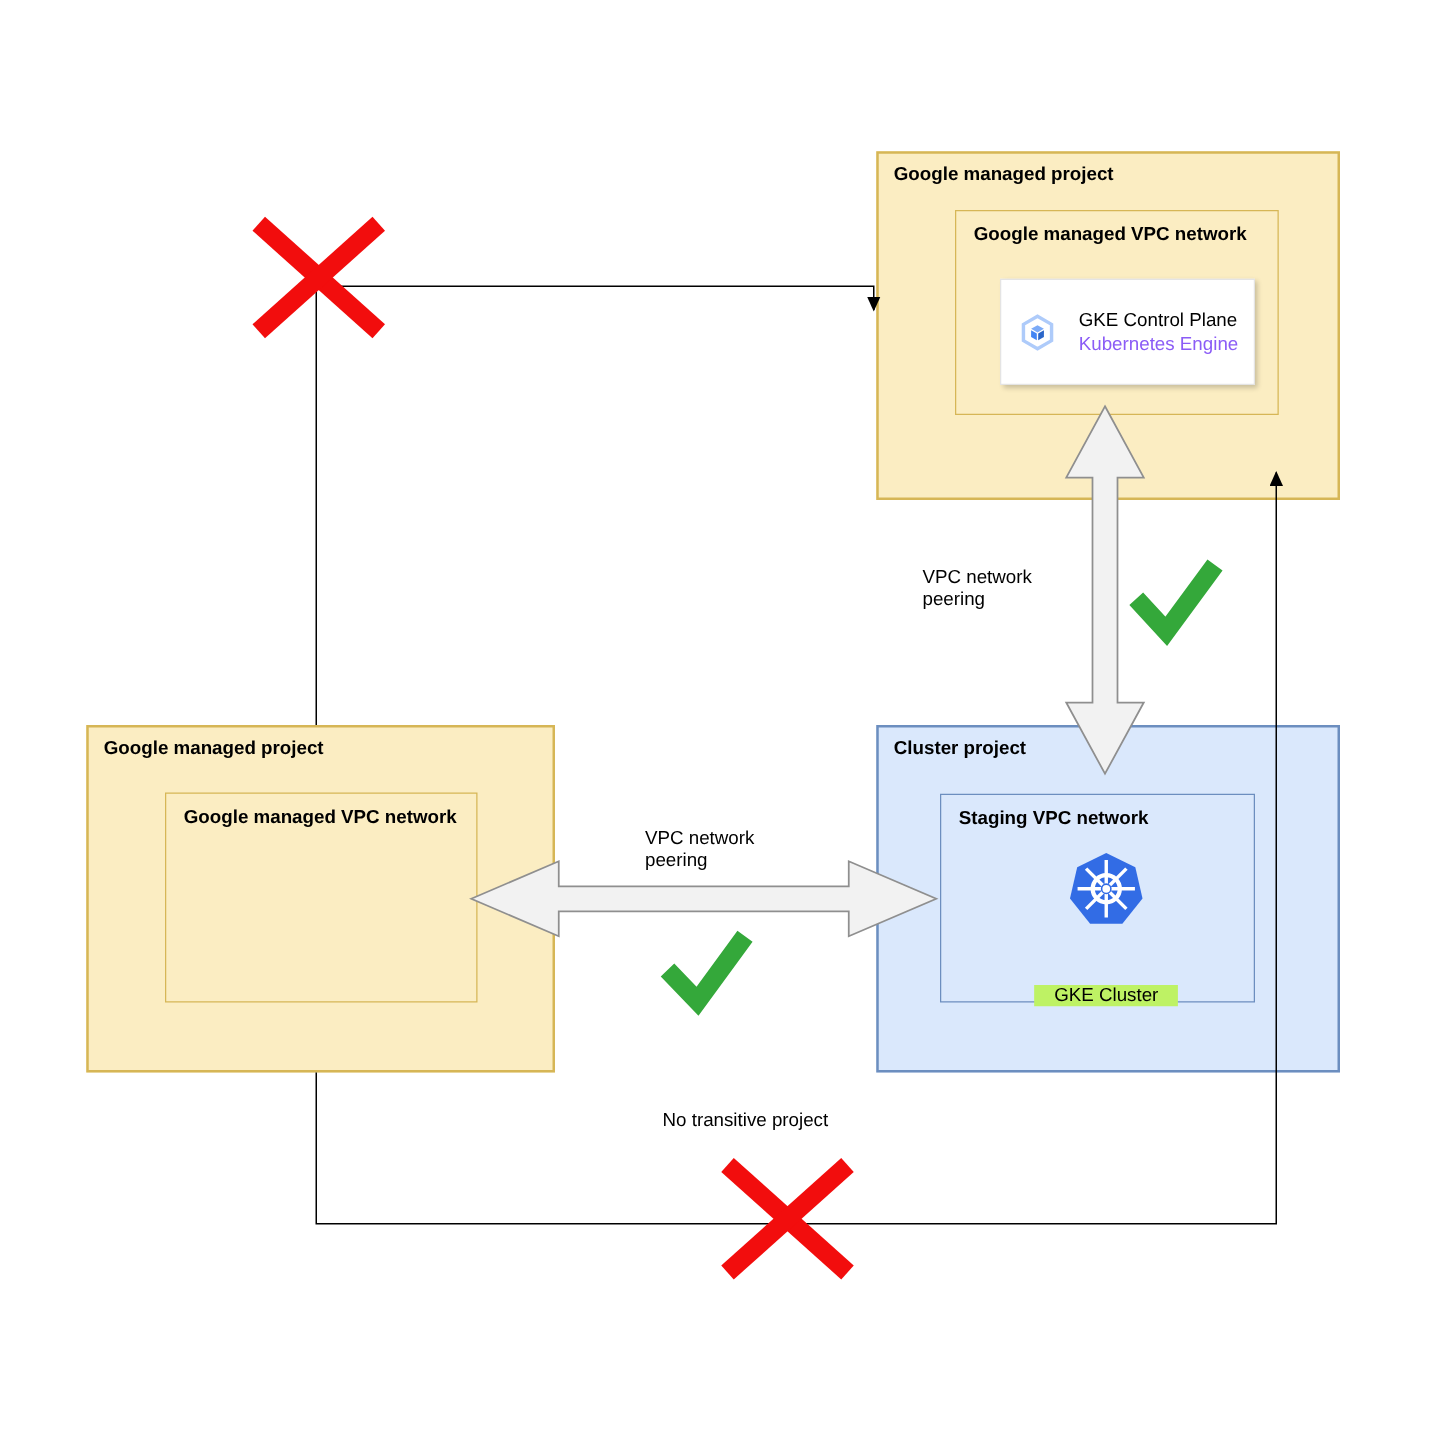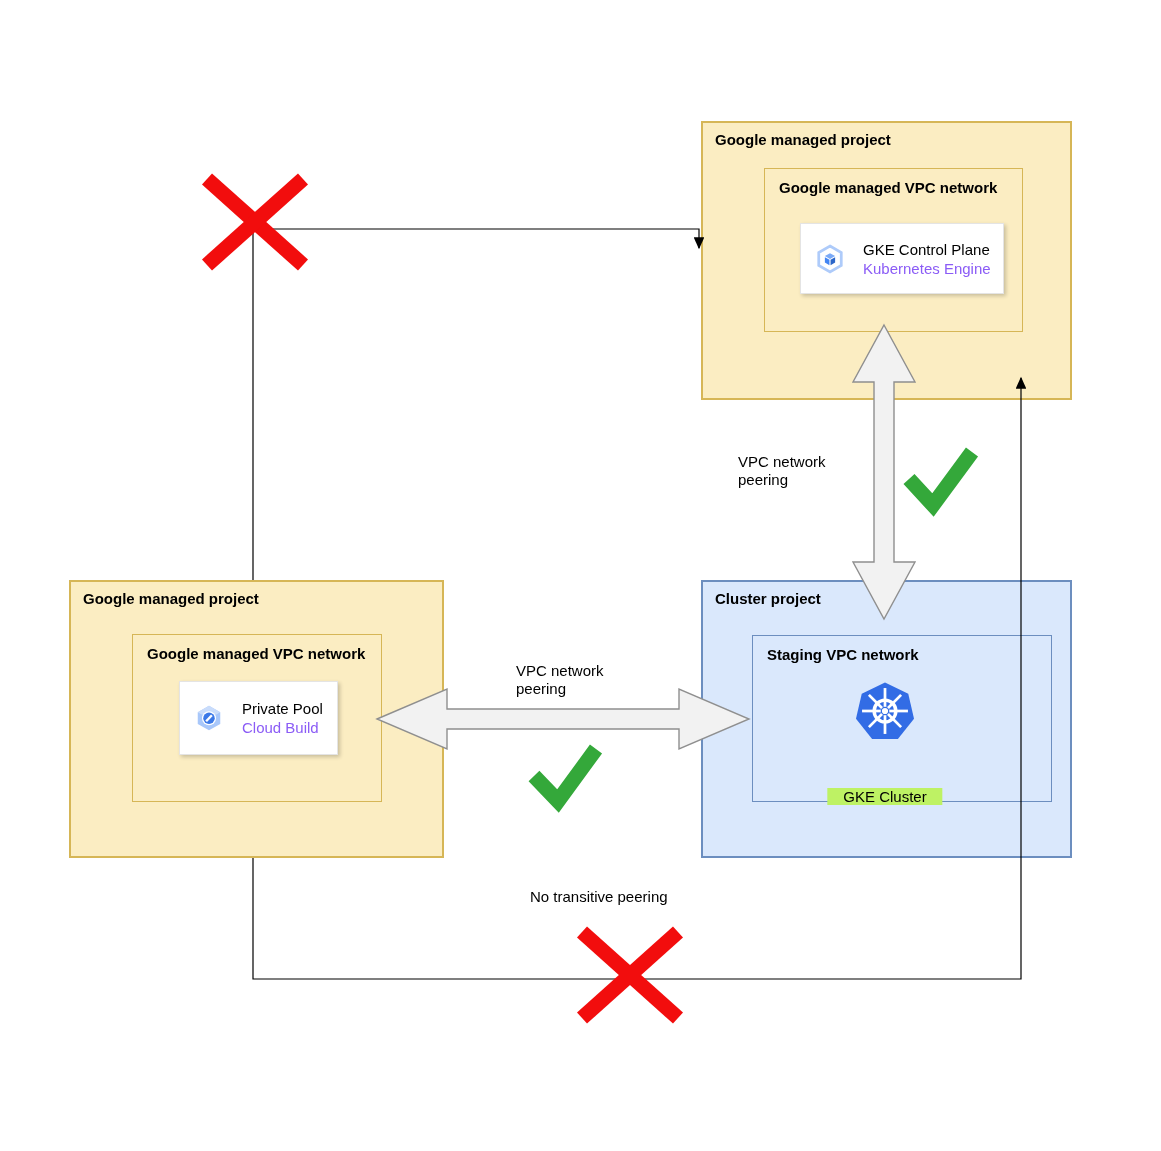--- a/index.html
+++ b/index.html
@@ -35,58 +35,45 @@
 </style>
 </head>
 <body>
 
 <div id="canvas">
 
   <div class="project yellow" style="left:701px;top:121px;width:371px;height:279px;">
     <div class="project-title">Google managed project</div>
     <div class="network yellow" style="left:61px;top:45px;width:259px;height:164px;">
       <div class="network-title">Google managed VPC network</div>
-      <div class="card" style="left:35px;top:54px;width:204px;height:71px;">
+      <div class="card" style="left:35px;top:54px;width:204px;height:85px;">
         <svg class="icon" viewBox="0 0 24 24">
           <polygon points="12,1.6 21,6.8 21,17.2 12,22.4 3,17.2 3,6.8" fill="#ffffff" stroke="#AECBFA" stroke-width="2.2"></polygon>
           <polygon points="12,7.3 16.1,9.65 12,12 7.9,9.65" fill="#7BAAF7"></polygon>
           <polygon points="7.9,10.5 11.55,12.6 11.55,16.9 7.9,14.8" fill="#4285F4"></polygon>
           <polygon points="16.1,10.5 12.45,12.6 12.45,16.9 16.1,14.8" fill="#2B66C9"></polygon>
         </svg>
         <div>
           <div class="card-title">GKE Control Plane</div>
           <div class="card-subtitle">Kubernetes Engine</div>
         </div>
       </div>
     </div>
   </div>
 
   <div class="project yellow" style="left:69px;top:580px;width:375px;height:278px;">
     <div class="project-title">Google managed project</div>
     <div class="network yellow" style="left:61px;top:52px;width:250px;height:168px;">
       <div class="network-title">Google managed VPC network</div>
-      <div class="card" style="left:46px;top:46px;width:159px;height:74px;">
-        <svg class="icon" viewBox="0 0 24 24">
-          <polygon points="12,2.2 21,7.3 21,16.7 12,21.8 3,16.7 3,7.3" fill="#A8C7FA"></polygon>
-          <polygon points="12,2.2 21,7.3 12,12.4 3,7.3" fill="#C9DCFB"></polygon>
-          <circle cx="12" cy="12.2" r="5.6" fill="#ffffff"></circle>
-          <circle cx="12" cy="12.2" r="4.6" fill="#3B78E7"></circle>
-          <line x1="9.7" y1="14.6" x2="14.3" y2="9.8" stroke="#ffffff" stroke-width="1.9"></line>
-        </svg>
-        <div>
-          <div class="card-title">Private Pool</div>
-          <div class="card-subtitle">Cloud Build</div>
-        </div>
-      </div>
     </div>
   </div>
 
   <div class="project blue" style="left:701px;top:580px;width:371px;height:278px;">
     <div class="project-title">Cluster project</div>
-    <div class="network blue" style="left:49px;top:53px;width:300px;height:167px;">
+    <div class="network blue" style="left:49px;top:53px;width:252px;height:167px;">
       <div class="network-title">Staging VPC network</div>
       <div id="k8s-wrap">
         <svg width="62" height="62" viewBox="0 0 100 100">
           <polygon points="50,4 87.5,22.1 96.8,62.7 70.8,95.2 29.2,95.2 3.2,62.7 12.5,22.1" fill="#326CE5"></polygon>
           <g stroke="#ffffff" stroke-width="4.4">
             <line x1="50" y1="50" x2="50" y2="13"></line>
             <line x1="50" y1="50" x2="50" y2="87"></line>
             <line x1="50" y1="50" x2="13" y2="50"></line>
             <line x1="50" y1="50" x2="87" y2="50"></line>
             <line x1="50" y1="50" x2="24" y2="24"></line>
@@ -103,21 +90,21 @@
   </div>
 
   <div class="float-label" style="left:738px;top:453px;width:100px;">
     <div>VPC network</div>
     <div>peering</div>
   </div>
   <div class="float-label" style="left:516px;top:662px;width:100px;">
     <div>VPC network</div>
     <div>peering</div>
   </div>
-  <div class="float-label" style="left:530px;top:888px;width:200px;">No transitive peering</div>
+  <div class="float-label" style="left:530px;top:888px;width:200px;">No transitive project</div>
 
   <svg id="overlay">
     <defs>
       <marker id="arrowhead" markerWidth="11" markerHeight="9" refX="9" refY="4.5" orient="auto">
         <path d="M0,0 L10,4.5 L0,9 z" fill="#000000"></path>
       </marker>
     </defs>
 
     <path d="M253,580 L253,229 L699,229 L699,248" fill="none" stroke="#000000" stroke-width="1.2" marker-end="url(#arrowhead)"></path>
 

